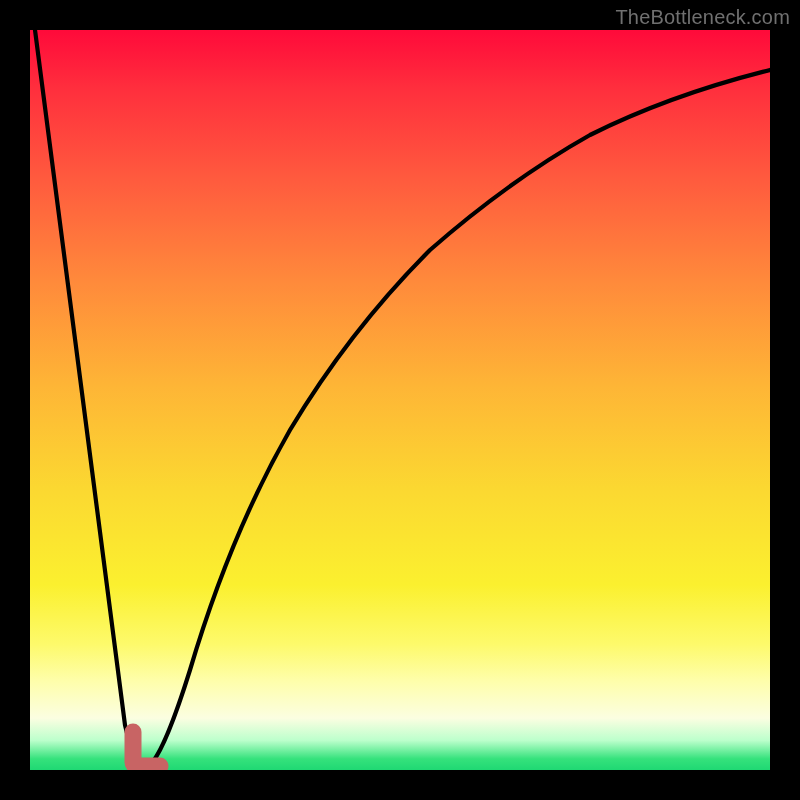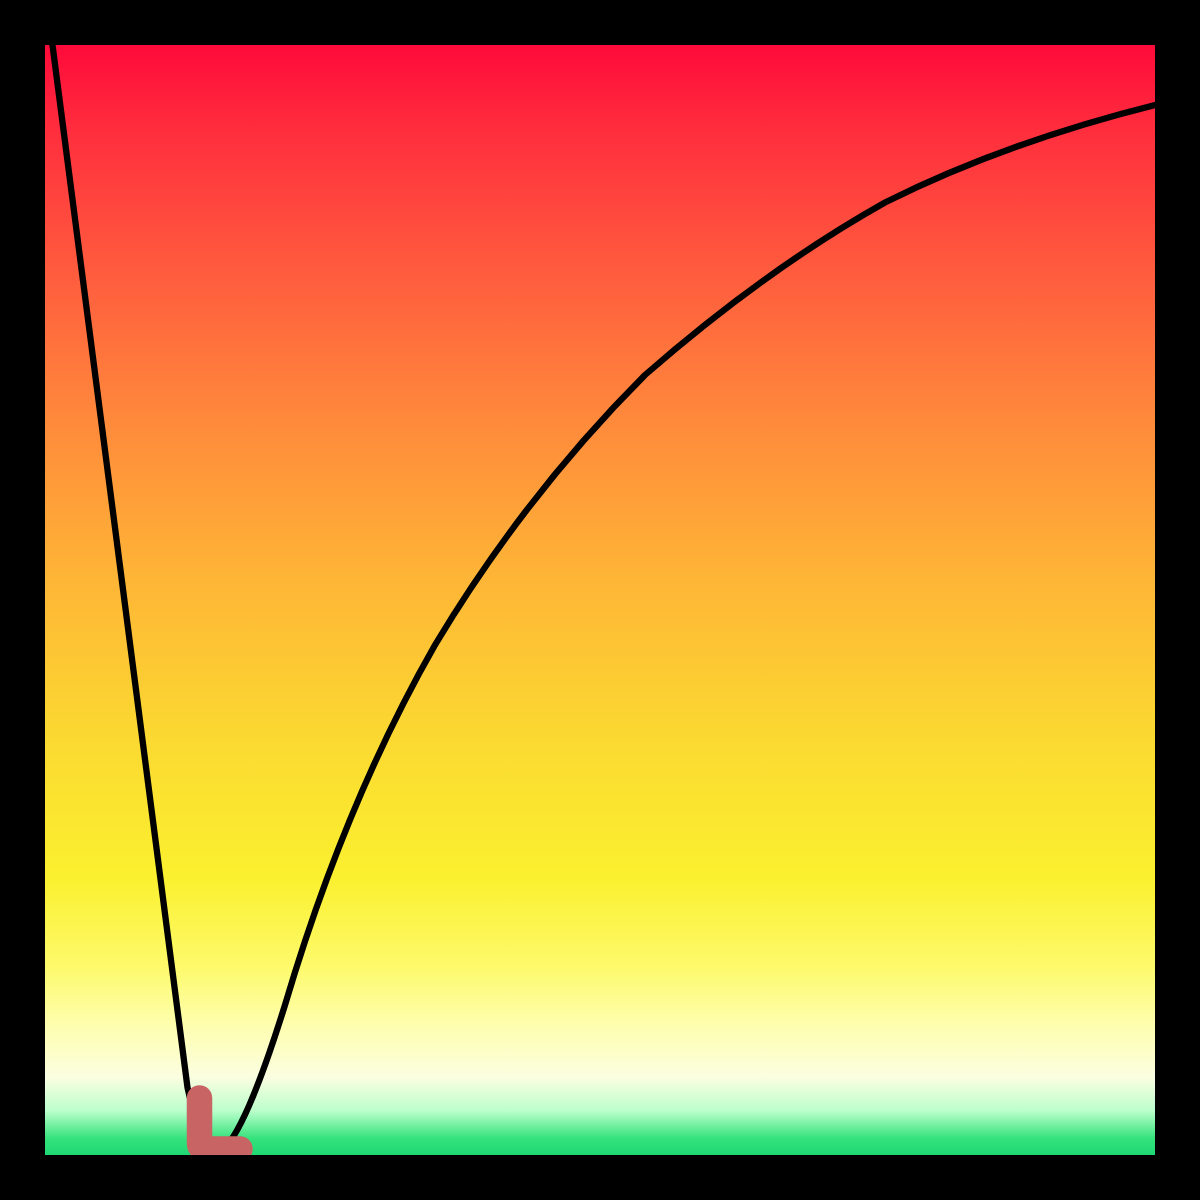--- a/index.html
+++ b/index.html
@@ -94,13 +94,14 @@
     </svg>
 
     <svg class="marker" viewBox="0 0 740 740" preserveAspectRatio="none">
       <path d="M 103 702
                L 103 732
                Q 103 736 108 736
                L 130 736" fill="none" stroke="#c86464" stroke-width="17" stroke-linecap="round" stroke-linejoin="round"></path>
     </svg>
   </div>
 
+  <div class="watermark">TheBottleneck.com</div>
 </div>
 
 </body></html>

